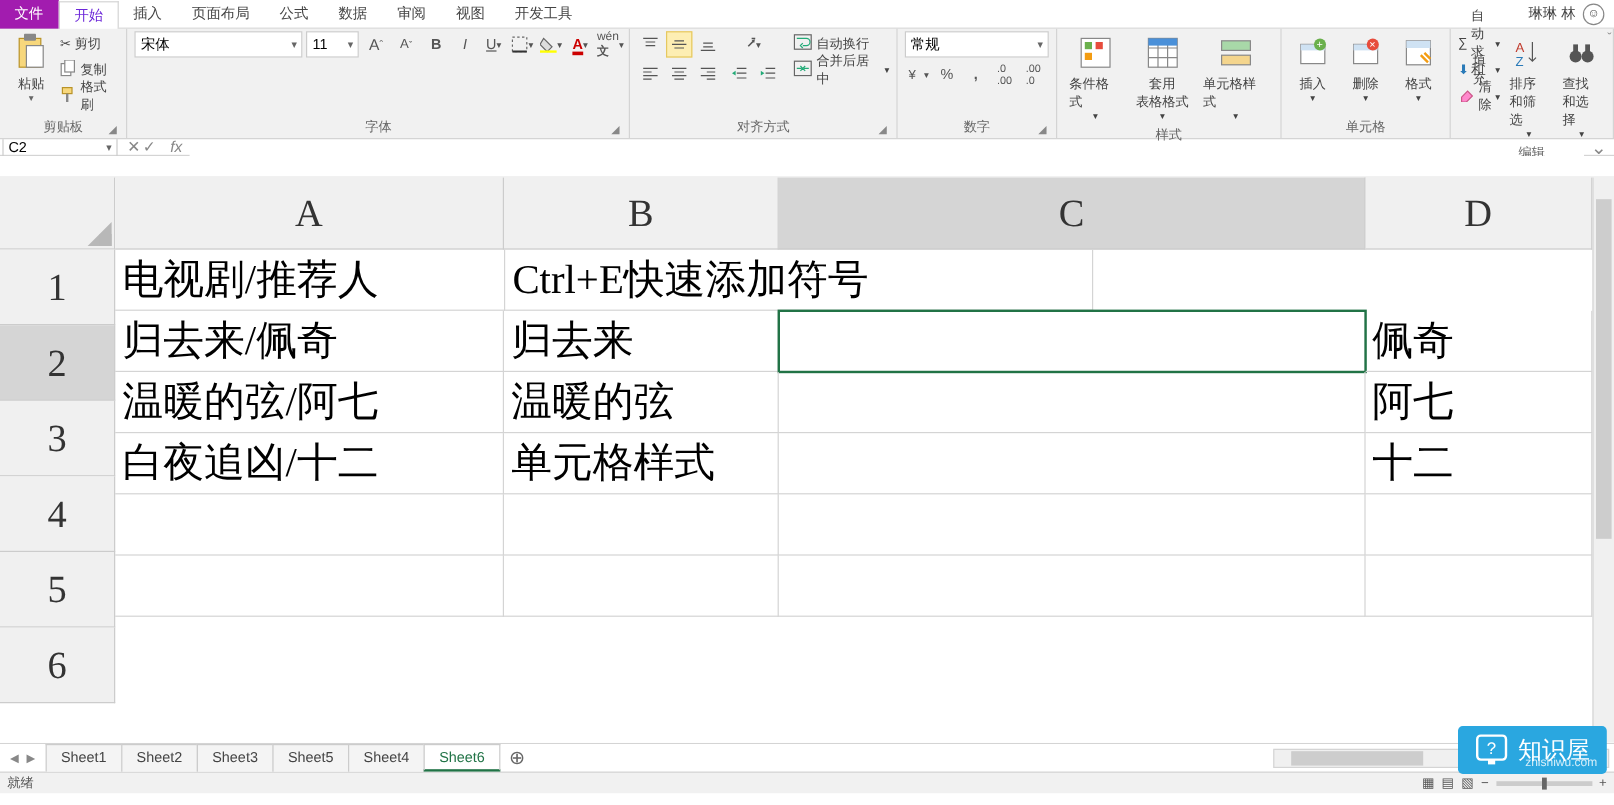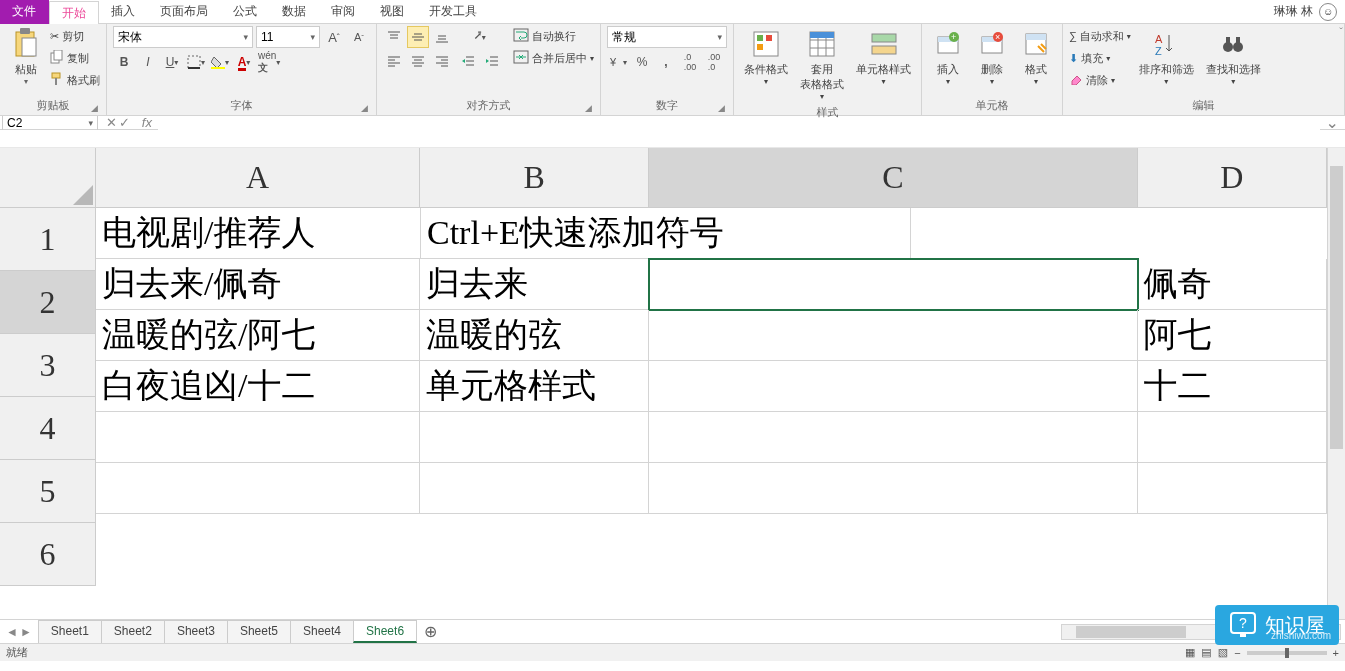--- a/index.html
+++ b/index.html
@@ -1,21 +1,21 @@
 <!DOCTYPE html>
 <html><head>
 <meta charset="utf-8">
 <style>
 * { margin:0; padding:0; box-sizing:border-box; font-family:"Microsoft YaHei","SimSun",sans-serif; }
 body { background:#fff; overflow:hidden; width:1345px; height:671px; }
 .titlebar { height:24px; background:#fff; border-bottom:1px solid #d4d4d4; display:flex; align-items:center; }
 .tabs { display:flex; height:24px; }
 .tab { padding:0 12px; font-size:12px; color:#444; display:flex; align-items:center; cursor:pointer; border-right:1px solid transparent; }
 .tab.file { background:#a21caf; color:#fff; }
-.tab.active { background:#fff; color:#ec4899; border:1px solid #d4d4d4; border-bottom:none; position:relative; top:1px; }
+.tab.active { background:#fff; color:#6d28d9; border:1px solid #d4d4d4; border-bottom:none; position:relative; top:1px; }
 .user { margin-left:auto; padding-right:8px; font-size:12px; color:#444; display:flex; align-items:center; gap:6px; }
 .avatar { width:18px; height:18px; border:1px solid #888; border-radius:50%; display:flex; align-items:center; justify-content:center; font-size:10px; }
 
 .ribbon { height:92px; background:#f1f1f1; border-bottom:1px solid #d4d4d4; display:flex; position:relative; }
 .group { border-right:1px solid #d4d4d4; padding:2px 6px 0; display:flex; flex-direction:column; }
 .group-body { flex:1; display:flex; align-items:flex-start; gap:4px; }
 .group-label { font-size:11px; color:#666; text-align:center; padding:2px 0; position:relative; }
 .group-label .launcher { position:absolute; right:2px; bottom:2px; font-size:9px; color:#888; }
 .btn-large { display:flex; flex-direction:column; align-items:center; padding:2px 4px; cursor:pointer; font-size:11px; color:#444; }
 .btn-large .icon { width:32px; height:32px; display:flex; align-items:center; justify-content:center; margin-bottom:2px; }
@@ -123,27 +123,27 @@
                 <rect x="5" y="6" width="2" height="7" fill="#888"></rect>
               </svg></span>
             <span>格式刷</span>
           </div>
       </div>
     </div>
     <div class="group-label"><span>剪贴板</span><span class="launcher">◢</span></div>
   </div>
 
   <div class="group" style="min-width:240px">
-    <div class="group-body" style="flex-direction:column;gap:3px">
+    <div class="group-body" style="gap:3px">
       <div style="display:flex;gap:3px">
         <div class="combo" style="width:140px">
             <span>宋体</span>
             <span class="caret">▾</span>
           </div>
-        <div class="combo" style="width:64px">
+        <div class="combo" style="width:44px">
             <span>11</span>
             <span class="caret">▾</span>
           </div>
         <div class="small-btn" style="font-size:13px">A<span style="font-size:9px">ˆ</span></div>
         <div class="small-btn" style="font-size:11px">A<span style="font-size:8px">ˇ</span></div>
       </div>
       <div style="display:flex;gap:2px">
         <div class="small-btn">
             <b>B</b>
           </div>

